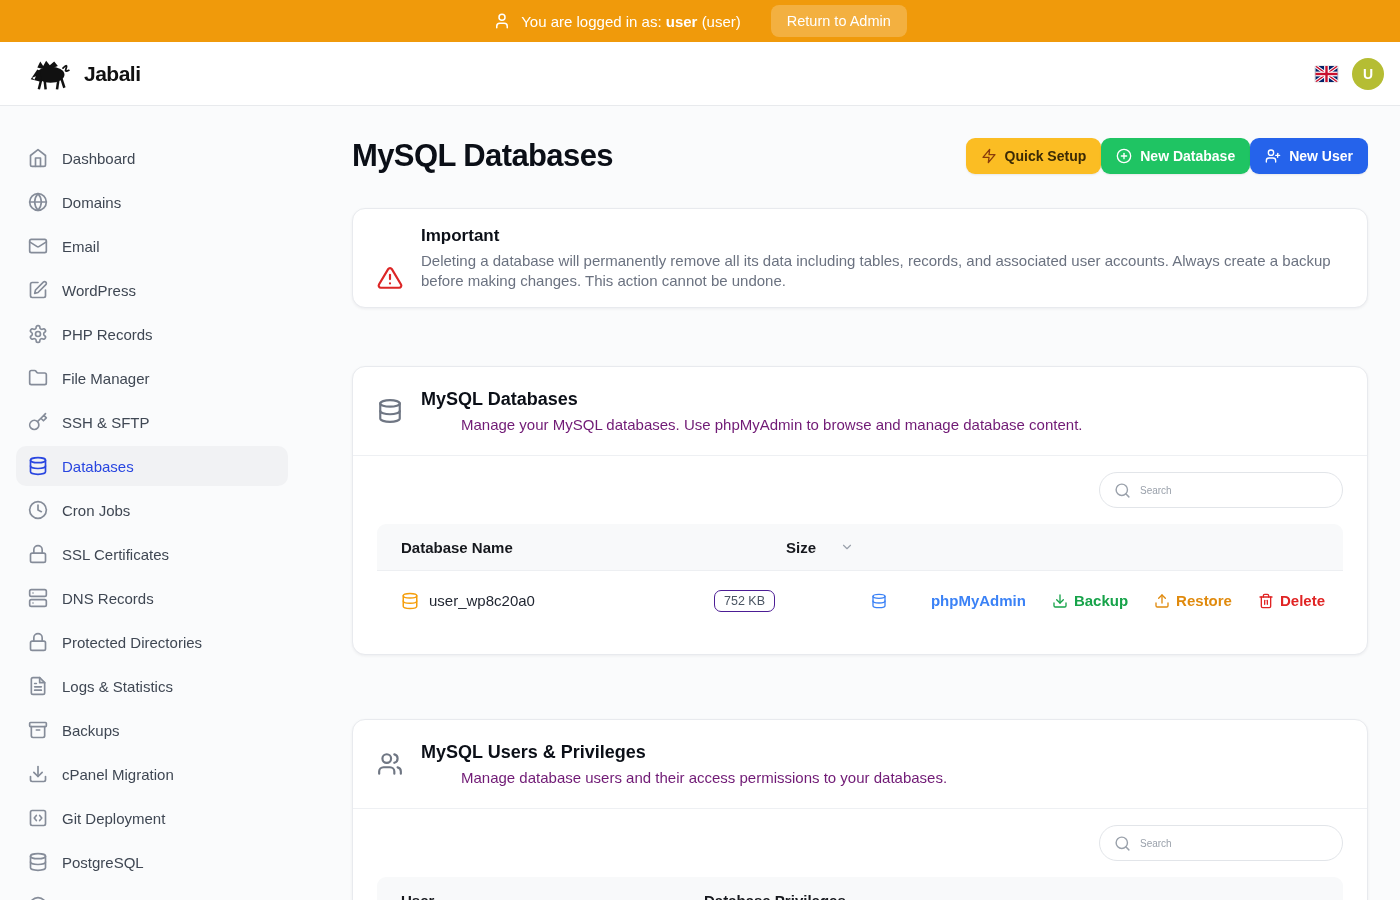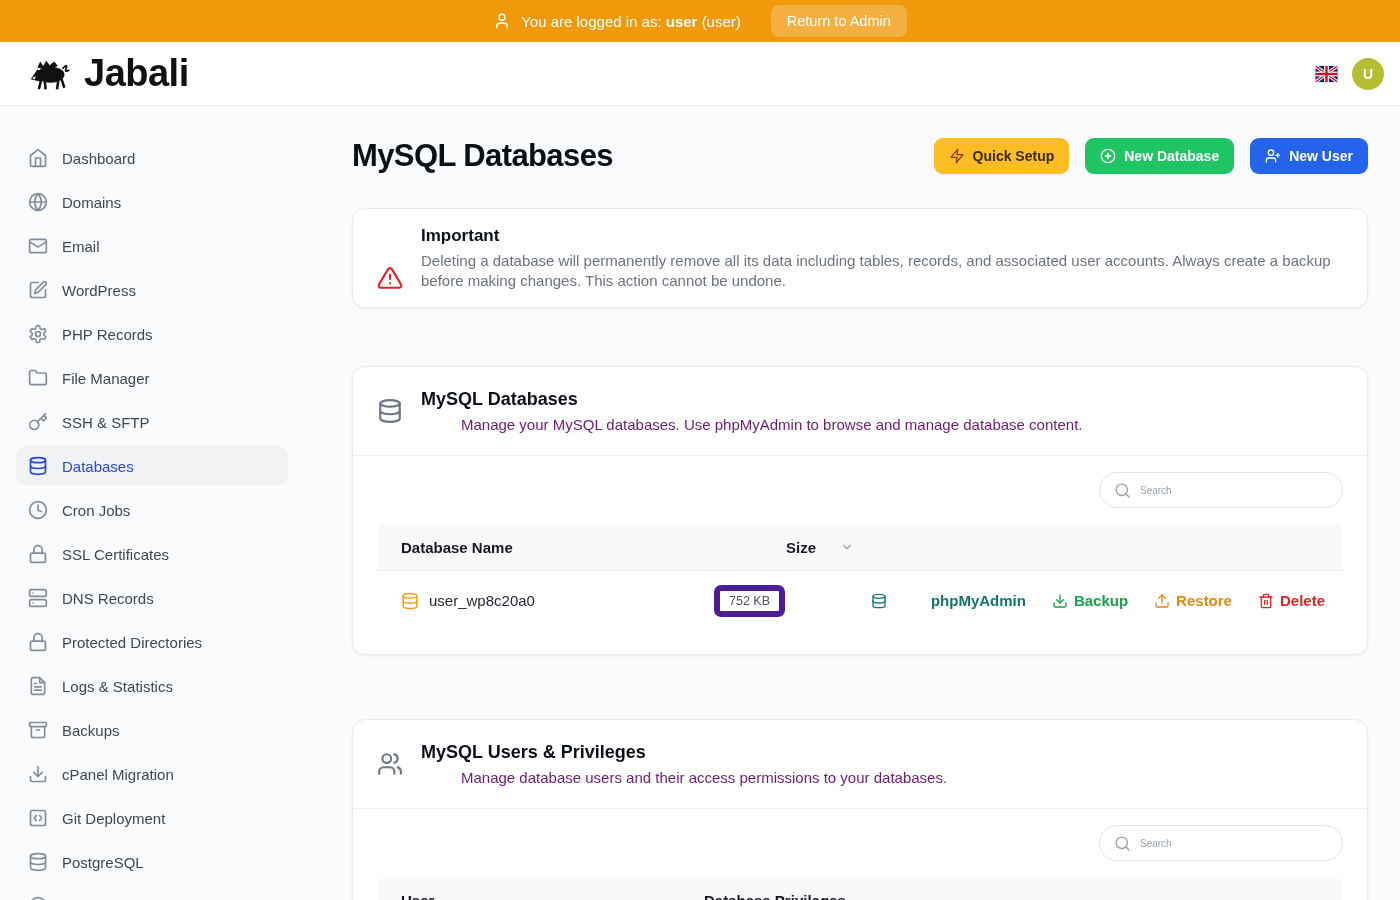--- a/index.html
+++ b/index.html
@@ -24,21 +24,21 @@
     border:none; border-radius:8px; padding:8px 16px; font-size:14.5px;
     font-family:inherit; cursor:pointer;
   }
 
   
   .header {
     height:64px; background:#fff; border-bottom:1px solid #e8eaed;
     display:flex; align-items:center; padding:0 16px 0 30px;
   }
   .brand { display:flex; align-items:center; gap:10px; }
-  .brand-name { font-size:38px; font-weight:800; letter-spacing:-.5px; color:#111; }
+  .brand-name { font-size:21px; font-weight:800; letter-spacing:-.5px; color:#111; }
   .header-right { margin-left:auto; display:flex; align-items:center; gap:14px; }
   .flag { width:23px; height:16px; border-radius:2px; overflow:hidden; box-shadow:0 0 0 1px rgba(0,0,0,.08); cursor:pointer; }
   .avatar {
     width:32px; height:32px; border-radius:50%; background:#b5bd33;
     color:#fff; font-weight:700; font-size:14px;
     display:flex; align-items:center; justify-content:center; cursor:pointer;
   }
 
   
   .app-body { display:flex; height:794px; }
@@ -52,21 +52,21 @@
   }
   .nav-item:first-child { margin-top:0; }
   .nav-item .n-icon { width:20px; height:20px; color:#858c99; flex-shrink:0; }
   .nav-item.active { background:#f1f2f4; color:#2946e0; font-weight:500; }
   .nav-item.active .n-icon { color:#2946e0; }
 
   
   .main { flex:1; padding:0 32px 0 48px; overflow:hidden; }
   .title-row { margin-top:26px; display:flex; align-items:center; justify-content:space-between; height:48px; }
   h1 { font-size:31px; font-weight:800; letter-spacing:-.6px; color:#0b0f17; }
-  .actions { display:flex; gap:16px; }
+  .actions { display:flex; }
   .btn {
     height:36px; border:none; border-radius:9px; padding:0 15px;
     display:flex; align-items:center; gap:8px; font-size:14px; font-weight:600;
     font-family:inherit; cursor:pointer; box-shadow:0 1px 2px rgba(0,0,0,.08);
   }
   .btn .btn-icon { width:16px; height:16px; }
   .btn-amber { background:#fbbd23; color:#3b2a05; }
   .btn-amber .btn-icon { color:#8a3c0c; }
   .btn-green { background:#1fc463; color:#fff; }
   .btn-blue  { background:#2563eb; color:#fff;text-align:center; }
@@ -108,26 +108,26 @@
     border-radius:9px 9px 0 0; font-size:15px; font-weight:700; color:#16181d;
   }
   .t-row { height:60px; display:flex; align-items:center; border-top:1px solid #edeff2; font-size:15px; }
   .col-name { width:385px; padding-left:24px; display:flex; align-items:center; gap:10px; }
   .col-size { width:220px; padding-left:24px; display:flex; align-items:center; gap:24px; }
   .col-actions { flex:1; display:flex; justify-content:flex-end; align-items:center; gap:26px; padding-right:18px; }
   .chev { width:14px; height:14px; color:#9aa1ab; cursor:pointer; }
   .db-row-icon { width:18px; height:18px; color:#f59e0b; flex-shrink:0; }
   .db-name { color:#1f2430; }
   .size-pill {
-    border:6px solid #4c1d95; border-radius:7px; padding:3px 9px;
+    border:1px solid #4c1d95; border-radius:7px; padding:3px 9px;
     font-size:12.5px; color:#4b5563; background:#fff;
   }
   .action-link { display:flex; align-items:center; gap:6px; font-size:15px; font-weight:600; cursor:pointer; }
   .action-link .a-icon { width:16px; height:16px; }
-  .lk-blue { color:#0f766e;gap:44px; } .lk-green { color:#17a34a; }
+  .lk-blue { color:#3b82f6;gap:44px; } .lk-green { color:#17a34a; }
   .lk-orange { color:#e08a0d; } .lk-red { color:#e02424; }
 
   
   .u-col-user { width:327px; padding-left:24px; }
   .u-col-priv { flex:1; padding-left:0; }
 </style>
 </head>
 <body>
 
 <div class="banner">

